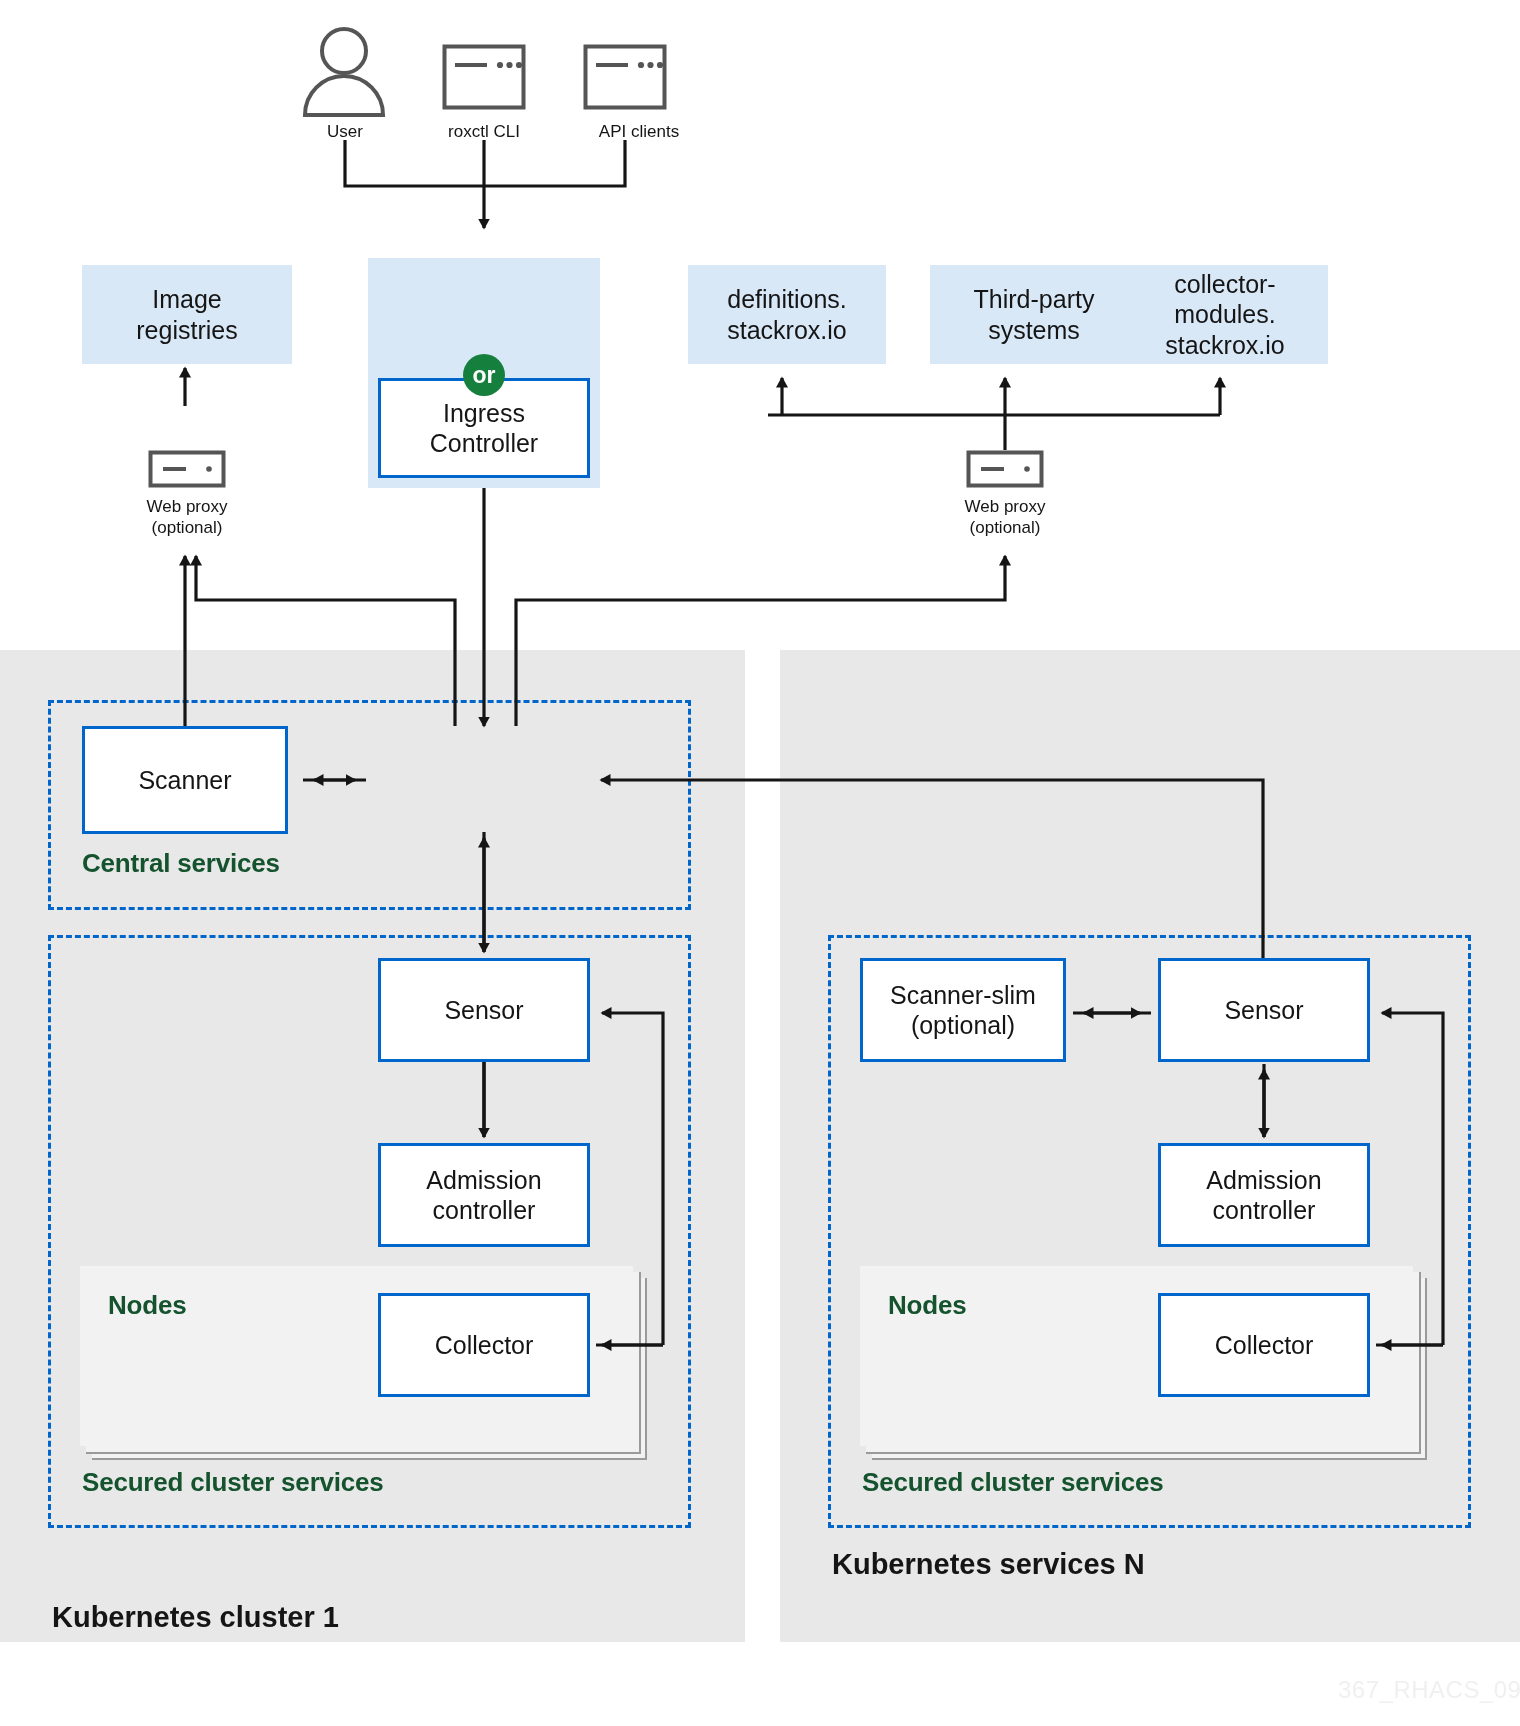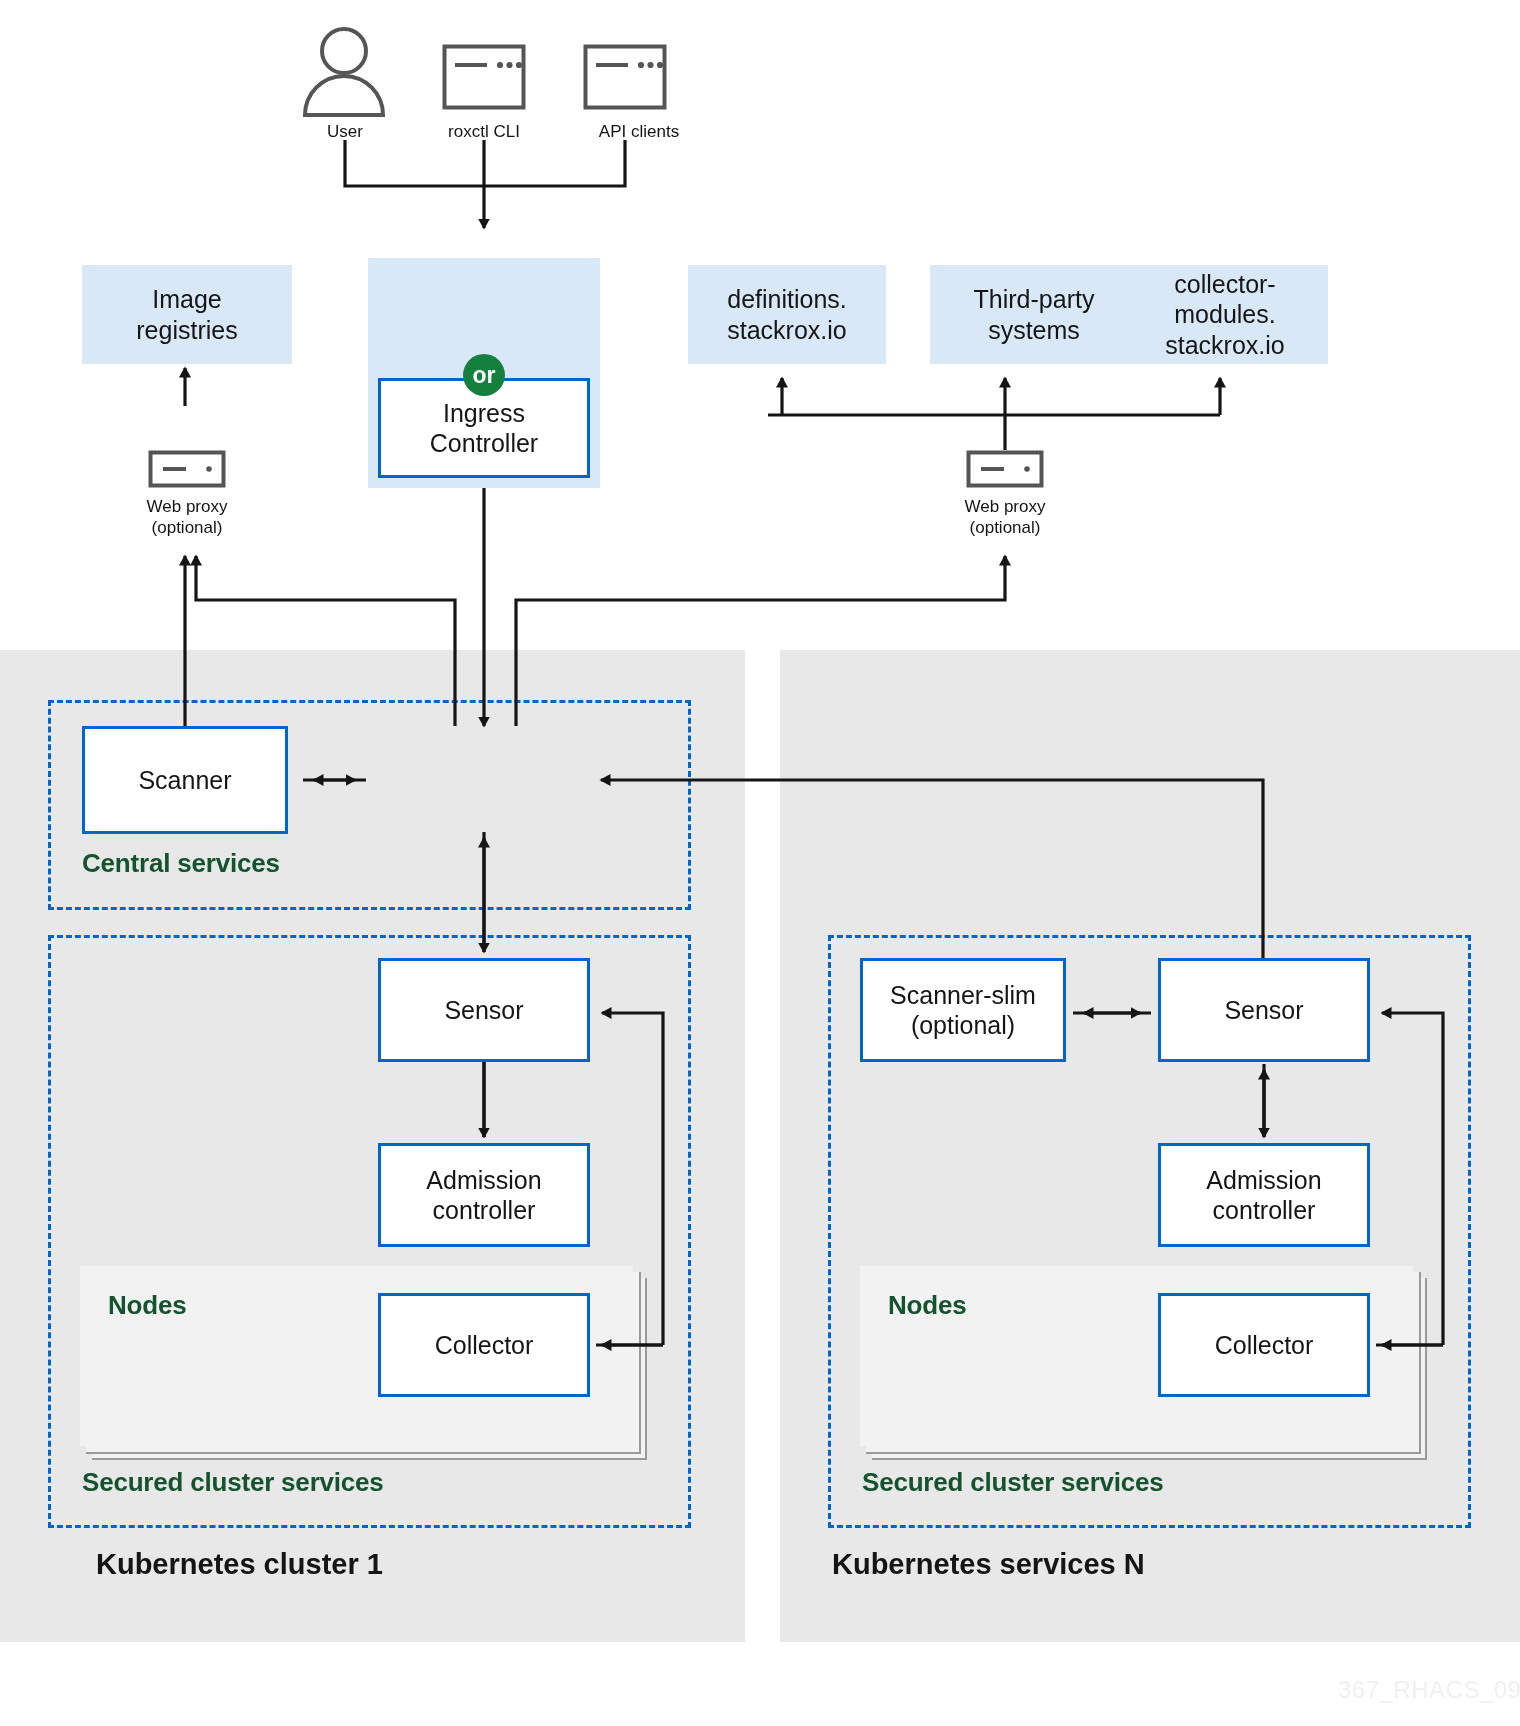--- a/index.html
+++ b/index.html
@@ -203,21 +203,21 @@
     <span>
       <span>Admission</span><br>
       <span>controller</span>
     </span>
   </div>
   <div class="grp-label" style="left:108px;top:1290px;">Nodes</div>
   <div class="node box-blue" style="left:378px;top:1293px;width:212px;height:104px;">
     <span>Collector</span>
   </div>
   <div class="grp-label" style="left:82px;top:1467px;">Secured cluster services</div>
-  <div class="cluster-label" style="left:52px;top:1548px;margin-left:44px;">Kubernetes cluster 1</div>
+  <div class="cluster-label" style="left:52px;top:1601px;">Kubernetes cluster 1</div>
 
   <div class="node box-blue" style="left:860px;top:958px;width:206px;height:104px;">
     <span>
       <span>Scanner-slim</span><br>
       <span class="sub-par">(optional)</span>
     </span>
   </div>
   <div class="node box-blue" style="left:1158px;top:958px;width:212px;height:104px;">
     <span>Sensor</span>
   </div>

